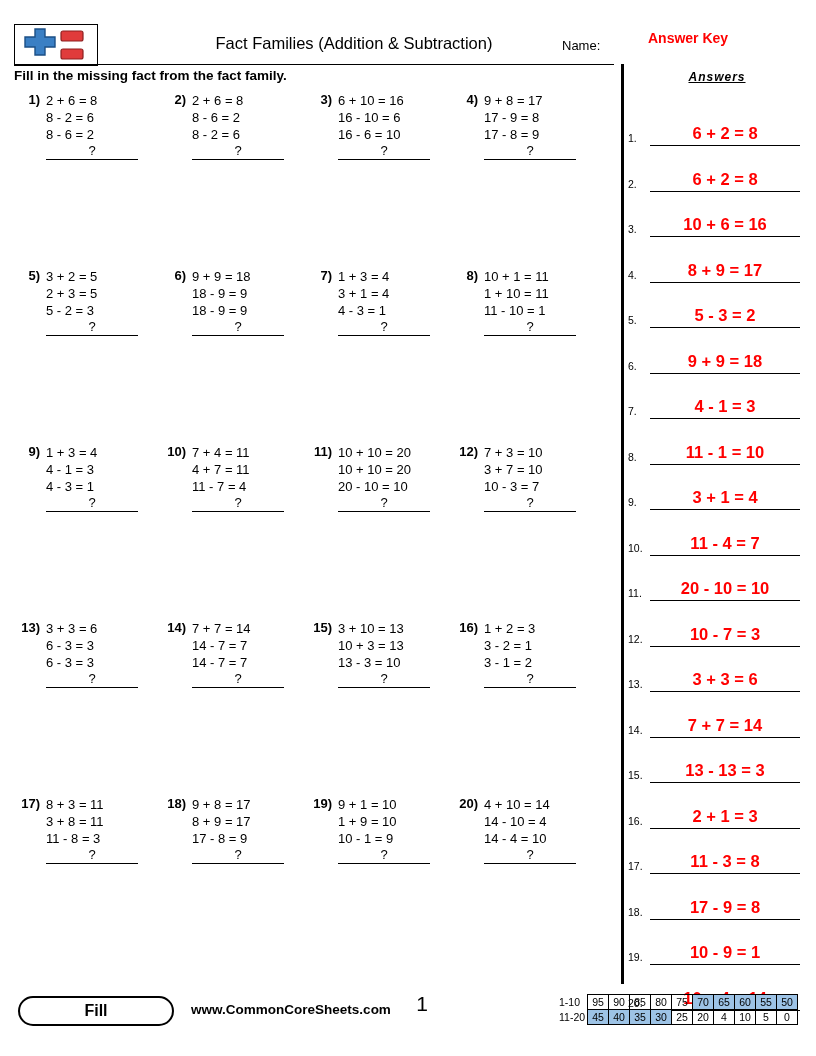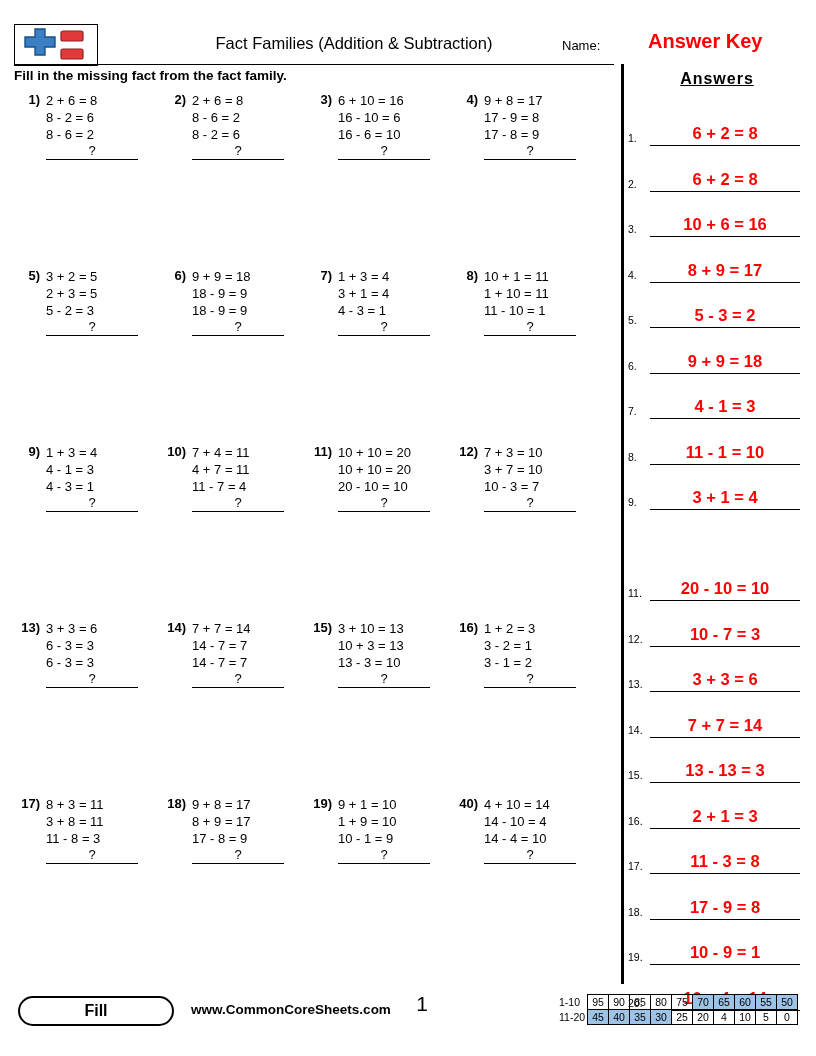--- a/index.html
+++ b/index.html
@@ -52,21 +52,21 @@
   .name-label {
     position: absolute;
     left: 548px;
     top: 14px;
     font-size: 13px;
   }
   .answer-key {
     position: absolute;
     left: 634px;
     top: 6px;
-    font-size: 20px;
+    font-size: 14px;
     font-weight: bold;
     color: #ff0000;
   }
   .instructions {
     position: absolute;
     left: 14px;
     top: 68px;
     font-size: 13.5px;
     font-weight: bold;
   }
@@ -138,24 +138,25 @@
     top: 64px;
     width: 182px;
     height: 920px;
   }
   .answers-title {
     position: absolute;
     left: 0;
     top: 6px;
     width: 182px;
     text-align: center;
-    font-size: 16px;
+    font-size: 12px;
     font-weight: bold;
     text-decoration: underline;
     letter-spacing: 1px;
+    font-style: italic;
   }
   .ans-row {
     position: absolute;
     left: 0;
     width: 182px;
     height: 42px;
   }
   .ans-row .idx {
     position: absolute;
     left: 2px;
@@ -452,21 +453,21 @@
         <div class="num">19)</div>
         <div class="facts">9 + 1 = 10
 1 + 9 = 10
 10 - 1 = 9</div>
         <div class="qline">
           <div class="qmark">?</div>
           <div class="ruled"></div>
         </div>
       </div>
       <div class="prob" style="left: 438px; top: 704px;">
-        <div class="num">40)</div>
+        <div class="num">20)</div>
         <div class="facts">4 + 10 = 14
 14 - 10 = 4
 14 - 4 = 10</div>
         <div class="qline">
           <div class="qmark">?</div>
           <div class="ruled"></div>
         </div>
       </div>
     </div>
 
@@ -508,20 +509,25 @@
         <div class="ruleline"></div>
       </div>
       <div class="ans-row" style="top: 358.5px;">
         <div class="idx">8.</div>
         <div class="val" style="color: rgb(255, 0, 0);">11 - 1 = 10</div>
         <div class="ruleline"></div>
       </div>
       <div class="ans-row" style="top: 404px;">
         <div class="idx">9.</div>
         <div class="val" style="color: rgb(255, 0, 0);">3 + 1 = 4</div>
+        <div class="ruleline"></div>
+      </div>
+      <div class="ans-row" style="top: 449.5px;">
+        <div class="idx">10.</div>
+        <div class="val" style="color: rgb(255, 0, 0);">11 - 4 = 7</div>
         <div class="ruleline"></div>
       </div>
       <div class="ans-row" style="top: 495px;">
         <div class="idx">11.</div>
         <div class="val" style="color: rgb(255, 0, 0);">20 - 10 = 10</div>
         <div class="ruleline"></div>
       </div>
       <div class="ans-row" style="top: 540.5px;">
         <div class="idx">12.</div>
         <div class="val" style="color: rgb(255, 0, 0);">10 - 7 = 3</div>

